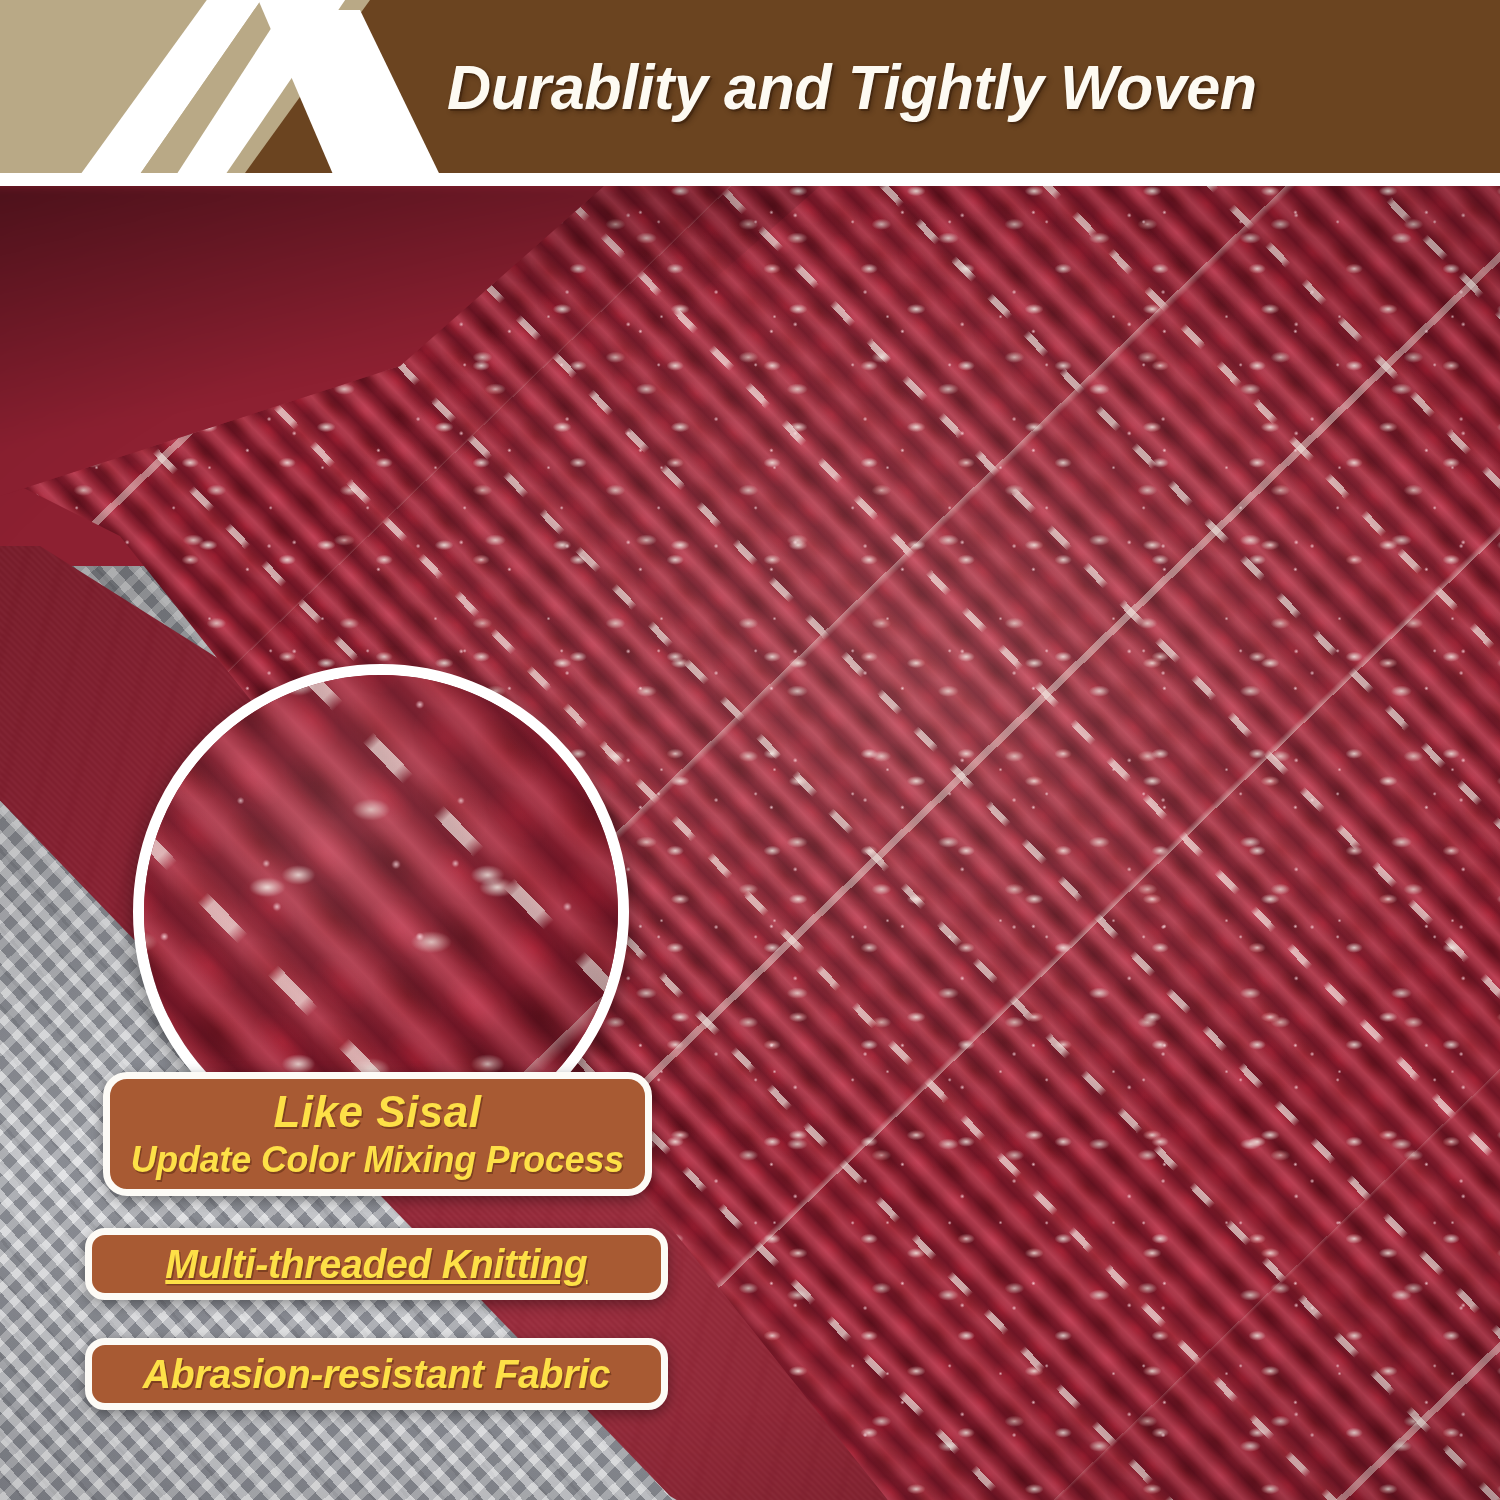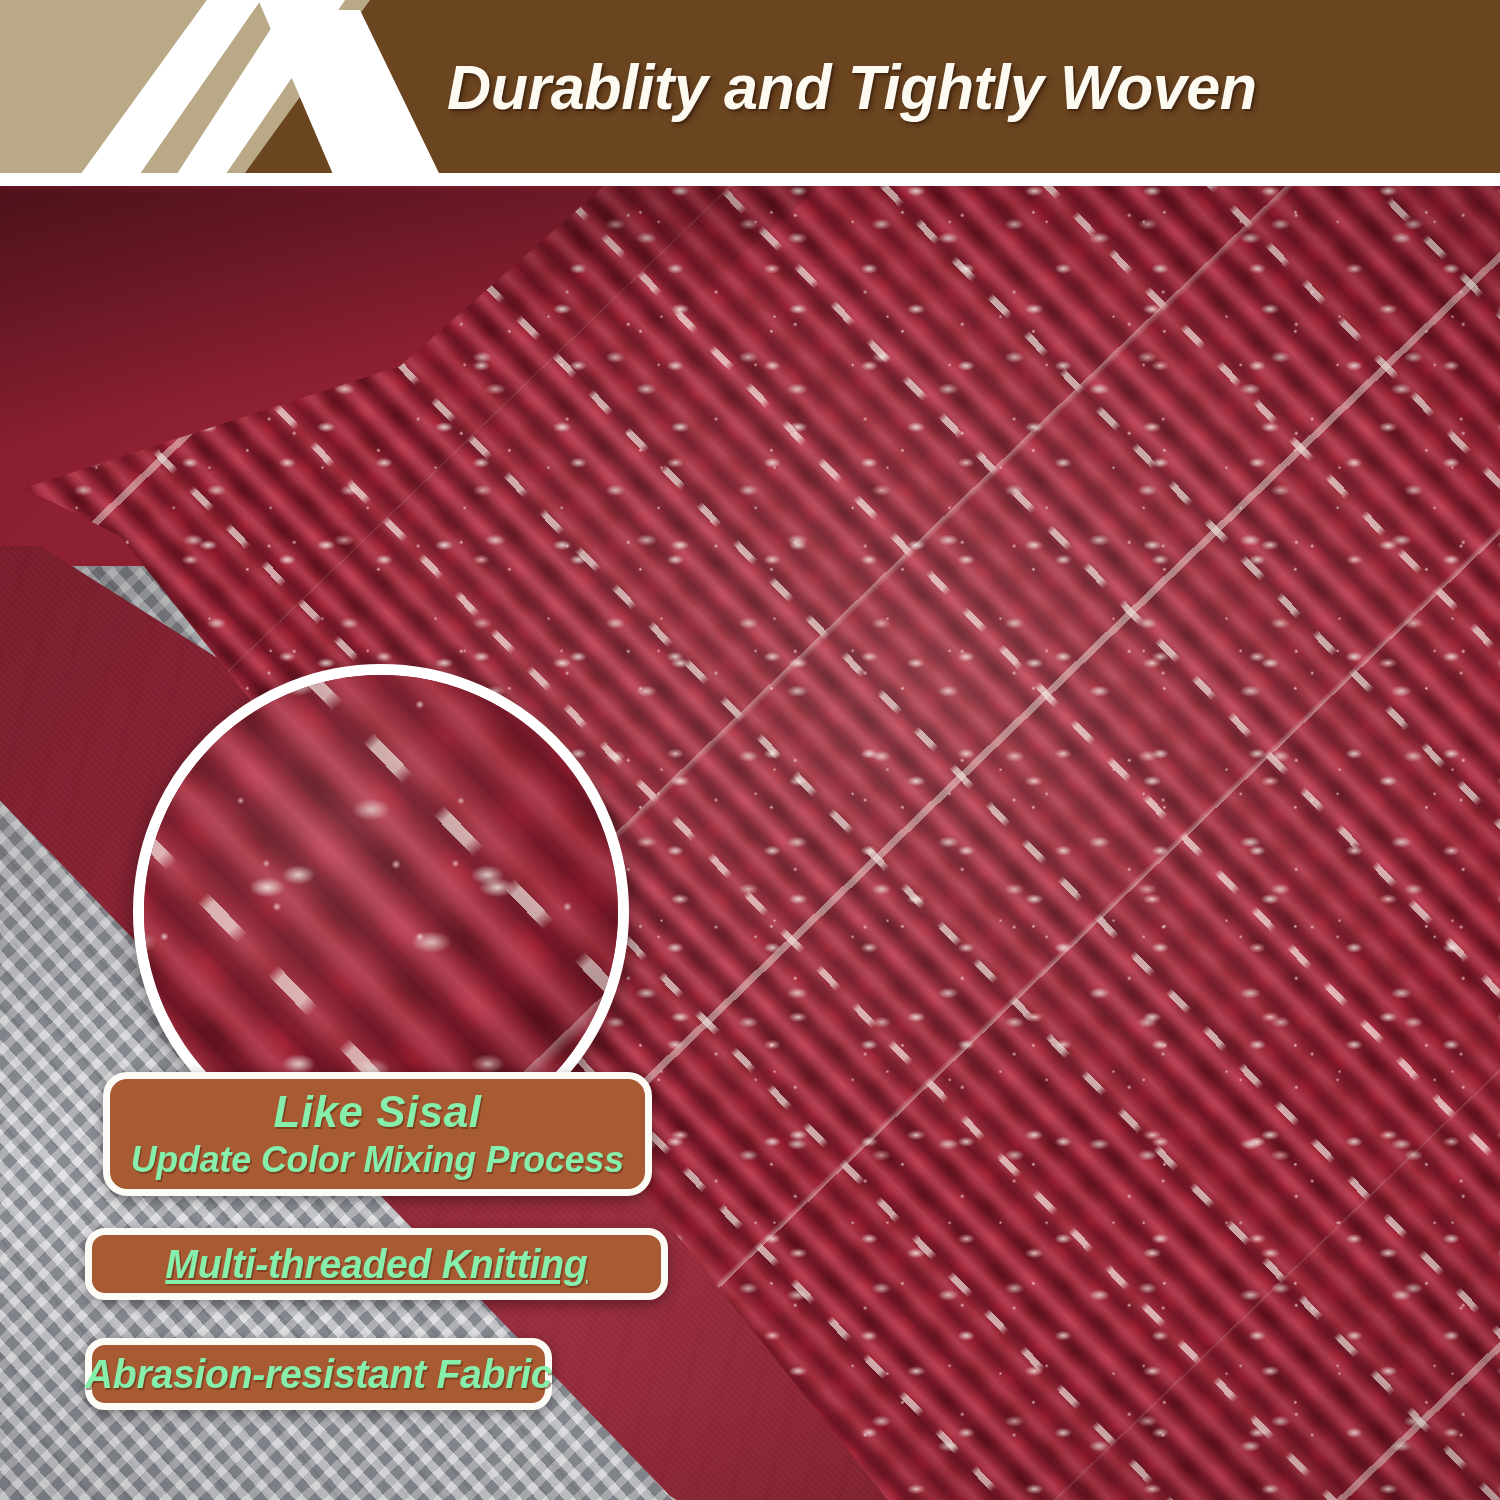--- a/index.html
+++ b/index.html
@@ -303,21 +303,21 @@
     position: absolute;
     z-index: 30;
     box-sizing: border-box;
     background: #a85a33;
     border: 7px solid #fdfbf6;
     border-radius: 20px;
     display: flex;
     flex-direction: column;
     align-items: center;
     justify-content: center;
-    color: #86efac;
+    color: #fde047;
     font-style: italic;
     font-weight: bold;
     text-align: center;
     box-shadow: 0 4px 14px rgba(0,0,0,0.38);
     text-shadow: 1.5px 1.5px 0 rgba(86,38,16,0.50);
   }
   #badge-sisal {
     left: 103px;
     top: 1072px;
     width: 549px;
@@ -339,21 +339,21 @@
   #badge-multi {
     left: 85px;
     top: 1228px;
     width: 583px;
     height: 72px;
     text-decoration: underline;
   }
   #badge-abrasion {
     left: 85px;
     top: 1338px;
-    width: 467px;
+    width: 583px;
     height: 72px;
   }
   .badge-line {
     font-size: 40px;
     line-height: 48px;
     letter-spacing: -0.3px;
     white-space: nowrap;
     transform: scaleX(0.98);
   }
 </style>

